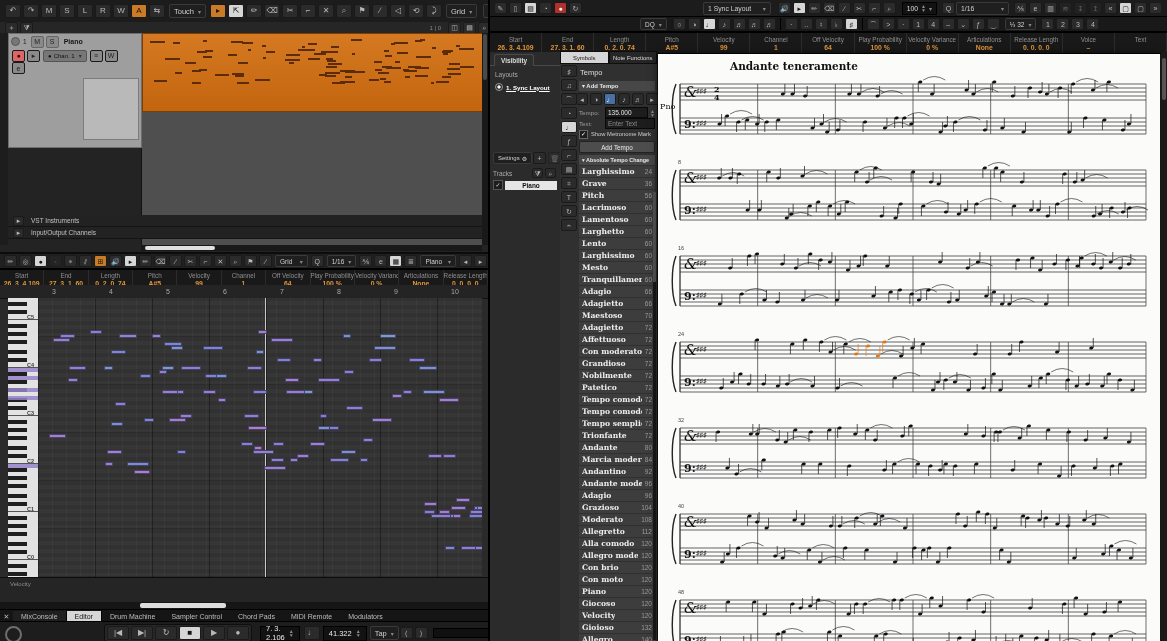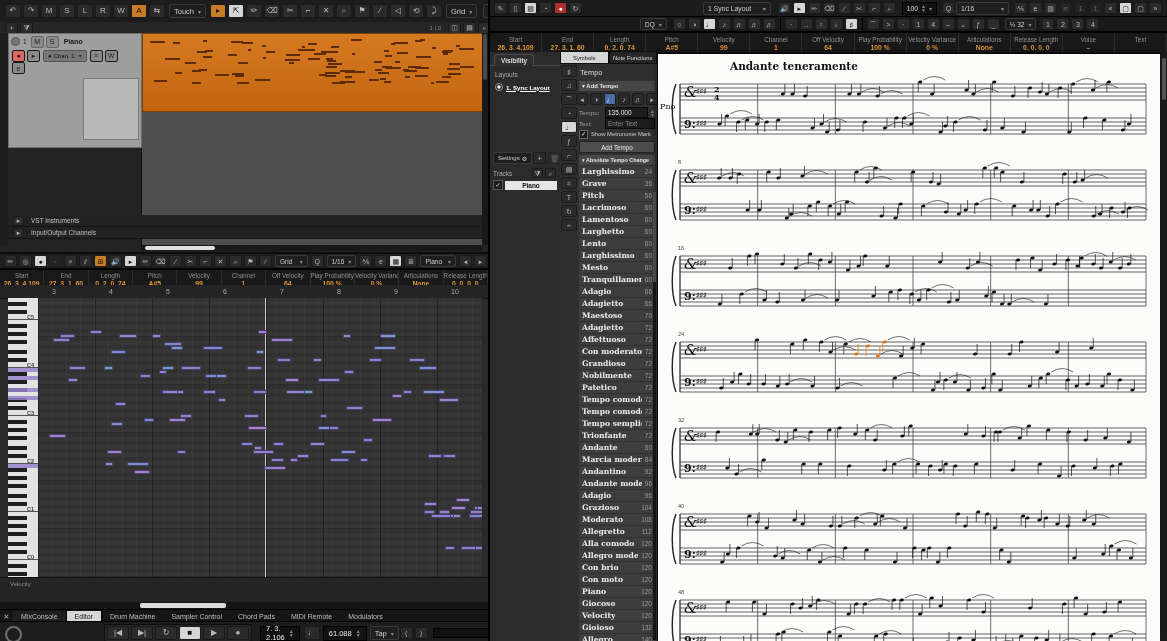--- a/index.html
+++ b/index.html
@@ -565,21 +565,21 @@
           </span>
         <span class="row" style="margin-left:8px;background:#121212;border:1px solid #000;height:13px;padding:0 5px;color:#e8e8e8;font-size:7.5px;">
           <span>7. 3. 2.106</span>
             <span class="stepper" style="margin-left:4px;">
               <span>▲</span>
               <span>▼</span>
             </span>
         </span>
         <span class="tbtn" style="margin-left:4px;">♩</span>
         <span class="row" style="margin-left:2px;background:#121212;border:1px solid #000;height:13px;padding:0 5px;color:#e8e8e8;font-size:7.5px;">
-          <span>61.088</span>
+          <span>41.322</span>
             <span class="stepper" style="margin-left:4px;">
               <span>▲</span>
               <span>▼</span>
             </span>
         </span>
         <span class="combo" style="margin-left:3px;height:12px;">
             <span>Tap</span>
             <span class="car">▾</span>
           </span>
         <span class="row" style="margin-left:auto;margin-right:6px;">

